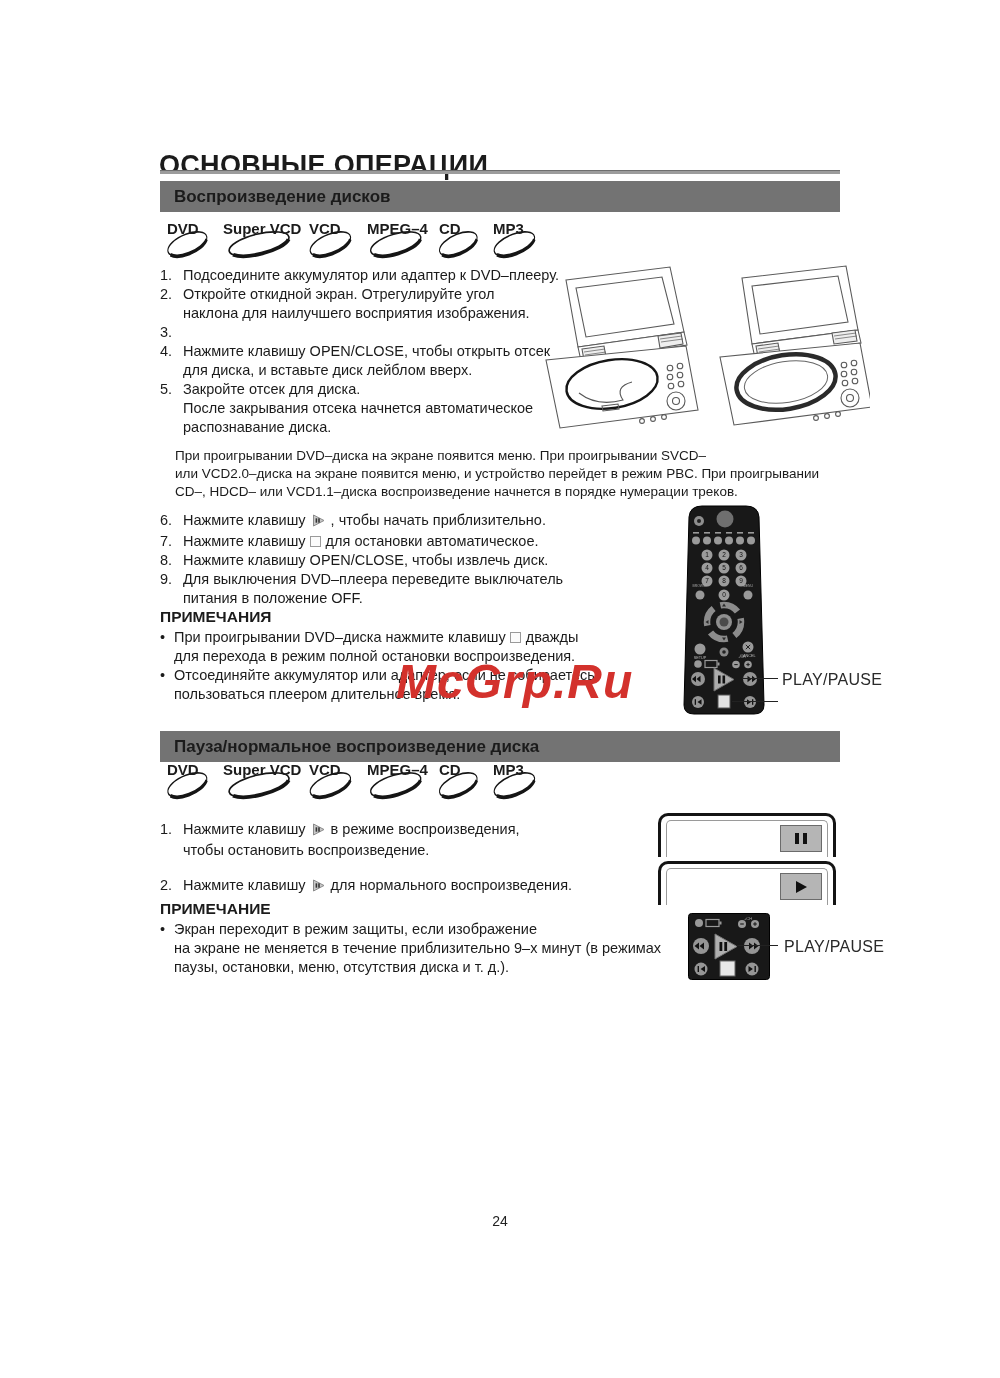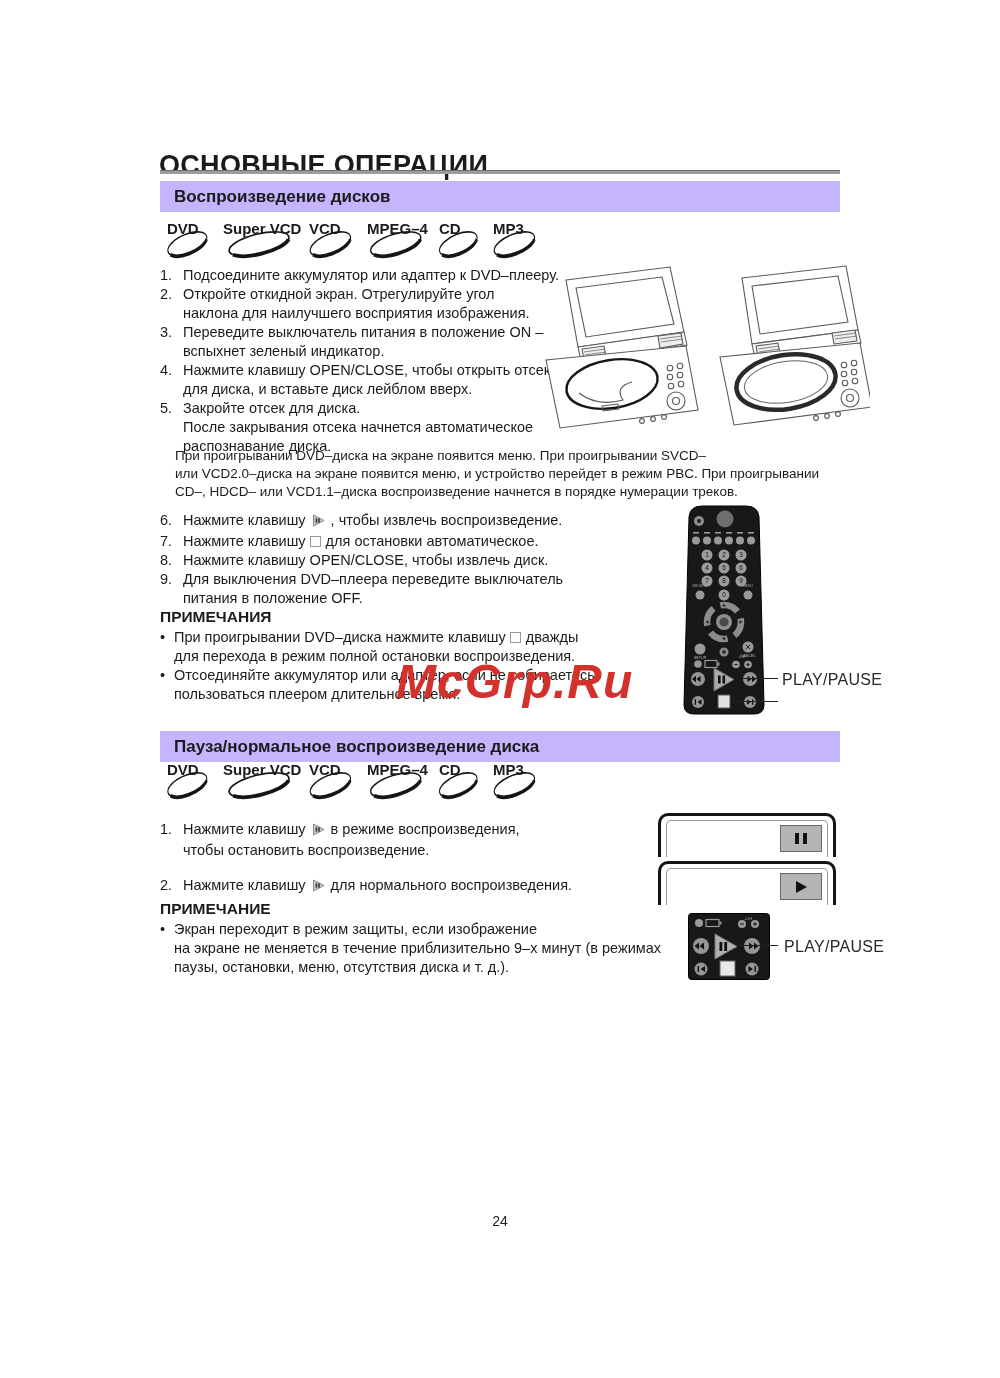--- a/index.html
+++ b/index.html
@@ -5,21 +5,21 @@
   html,body{margin:0;padding:0;background:#fff;}
   .page{position:relative;width:1000px;height:1378px;background:#ffffff;overflow:hidden;
         font-family:"Liberation Sans",sans-serif;color:#1b1b1b;}
   .abs{position:absolute;}
 
   
   .main-title{left:159px;top:131px;font-size:27px;font-weight:bold;letter-spacing:.3px;margin-top:19px;}
   .title-rule{left:160px;top:170px;width:680px;height:4px;background:#9c9c9c;border-top:1px solid #6e6e6e;box-sizing:border-box;}
 
   
-  .bar{left:160px;width:680px;height:31px;background:#c4b5fd;display:flex;align-items:center;
+  .bar{left:160px;width:680px;height:31px;background:#737373;display:flex;align-items:center;
        padding-left:14px;box-sizing:border-box;font-weight:bold;font-size:17px;}
   .bar1{top:181px;}
   .bar2{top:731px;}
 
   
   .badges{left:158px;display:flex;}
   .badges1{top:220px;}
   .badges2{top:761px;}
   .badge{position:relative;height:42px;}
   .badge .lbl{position:absolute;top:0;left:9px;font-size:15px;font-weight:bold;white-space:nowrap;z-index:2;}
@@ -133,22 +133,20 @@
         <span class="num">1.</span>
         <div class="txt">Подсоедините аккумулятор или адаптер к DVD–плееру.</div>
       </div>
     <div class="step">
         <span class="num">2.</span>
         <div class="txt">Откройте откидной экран. Отрегулируйте угол
 наклона для наилучшего восприятия изображения.</div>
       </div>
     <div class="step">
         <span class="num">3.</span>
-        <div class="txt">Переведите выключатель питания в положение ON –
-вспыхнет зеленый индикатор.</div>
       </div>
     <div class="step">
         <span class="num">4.</span>
         <div class="txt">Нажмите клавишу OPEN/CLOSE, чтобы открыть отсек
 для диска, и вставьте диск лейблом вверх.</div>
       </div>
     <div class="step">
         <span class="num">5.</span>
         <div class="txt">Закройте отсек для диска.
 После закрывания отсека начнется автоматическое
@@ -216,21 +214,21 @@
 или VCD2.0–диска на экране появится меню, и устройство перейдет в режим PBC. При проигрывании
 CD–, HDCD– или VCD1.1–диска воспроизведение начнется в порядке нумерации треков.</div>
 
   <div class="abs steps steps6">
     <div class="step">
       <span class="num">6.</span>
       <div class="txt"><span>Нажмите клавишу</span><span class="key-icon"><svg width="16" height="13" viewBox="0 0 16 13">
               <path d="M3.5 1 L14 6.5 L3.5 12 Z" fill="#c9c9c9" stroke="#8a8a8a"></path>
               <rect x="5.6" y="4.3" width="1.6" height="4.4" fill="#333"></rect>
               <rect x="8.2" y="4.3" width="1.6" height="4.4" fill="#333"></rect>
-            </svg></span><span>, чтобы извлечь воспроизведение.</span></div>
+            </svg></span><span>, чтобы начать приблизительно.</span></div>
     </div>
     <div class="step">
       <span class="num">7.</span>
       <div class="txt"><span>Нажмите клавишу</span><span class="stop-key"></span><span>для остановки автоматическое.</span></div>
     </div>
     <div class="step">
         <span class="num">8.</span>
         <div class="txt">Нажмите клавишу OPEN/CLOSE, чтобы извлечь диск.</div>
       </div>
     <div class="step">

